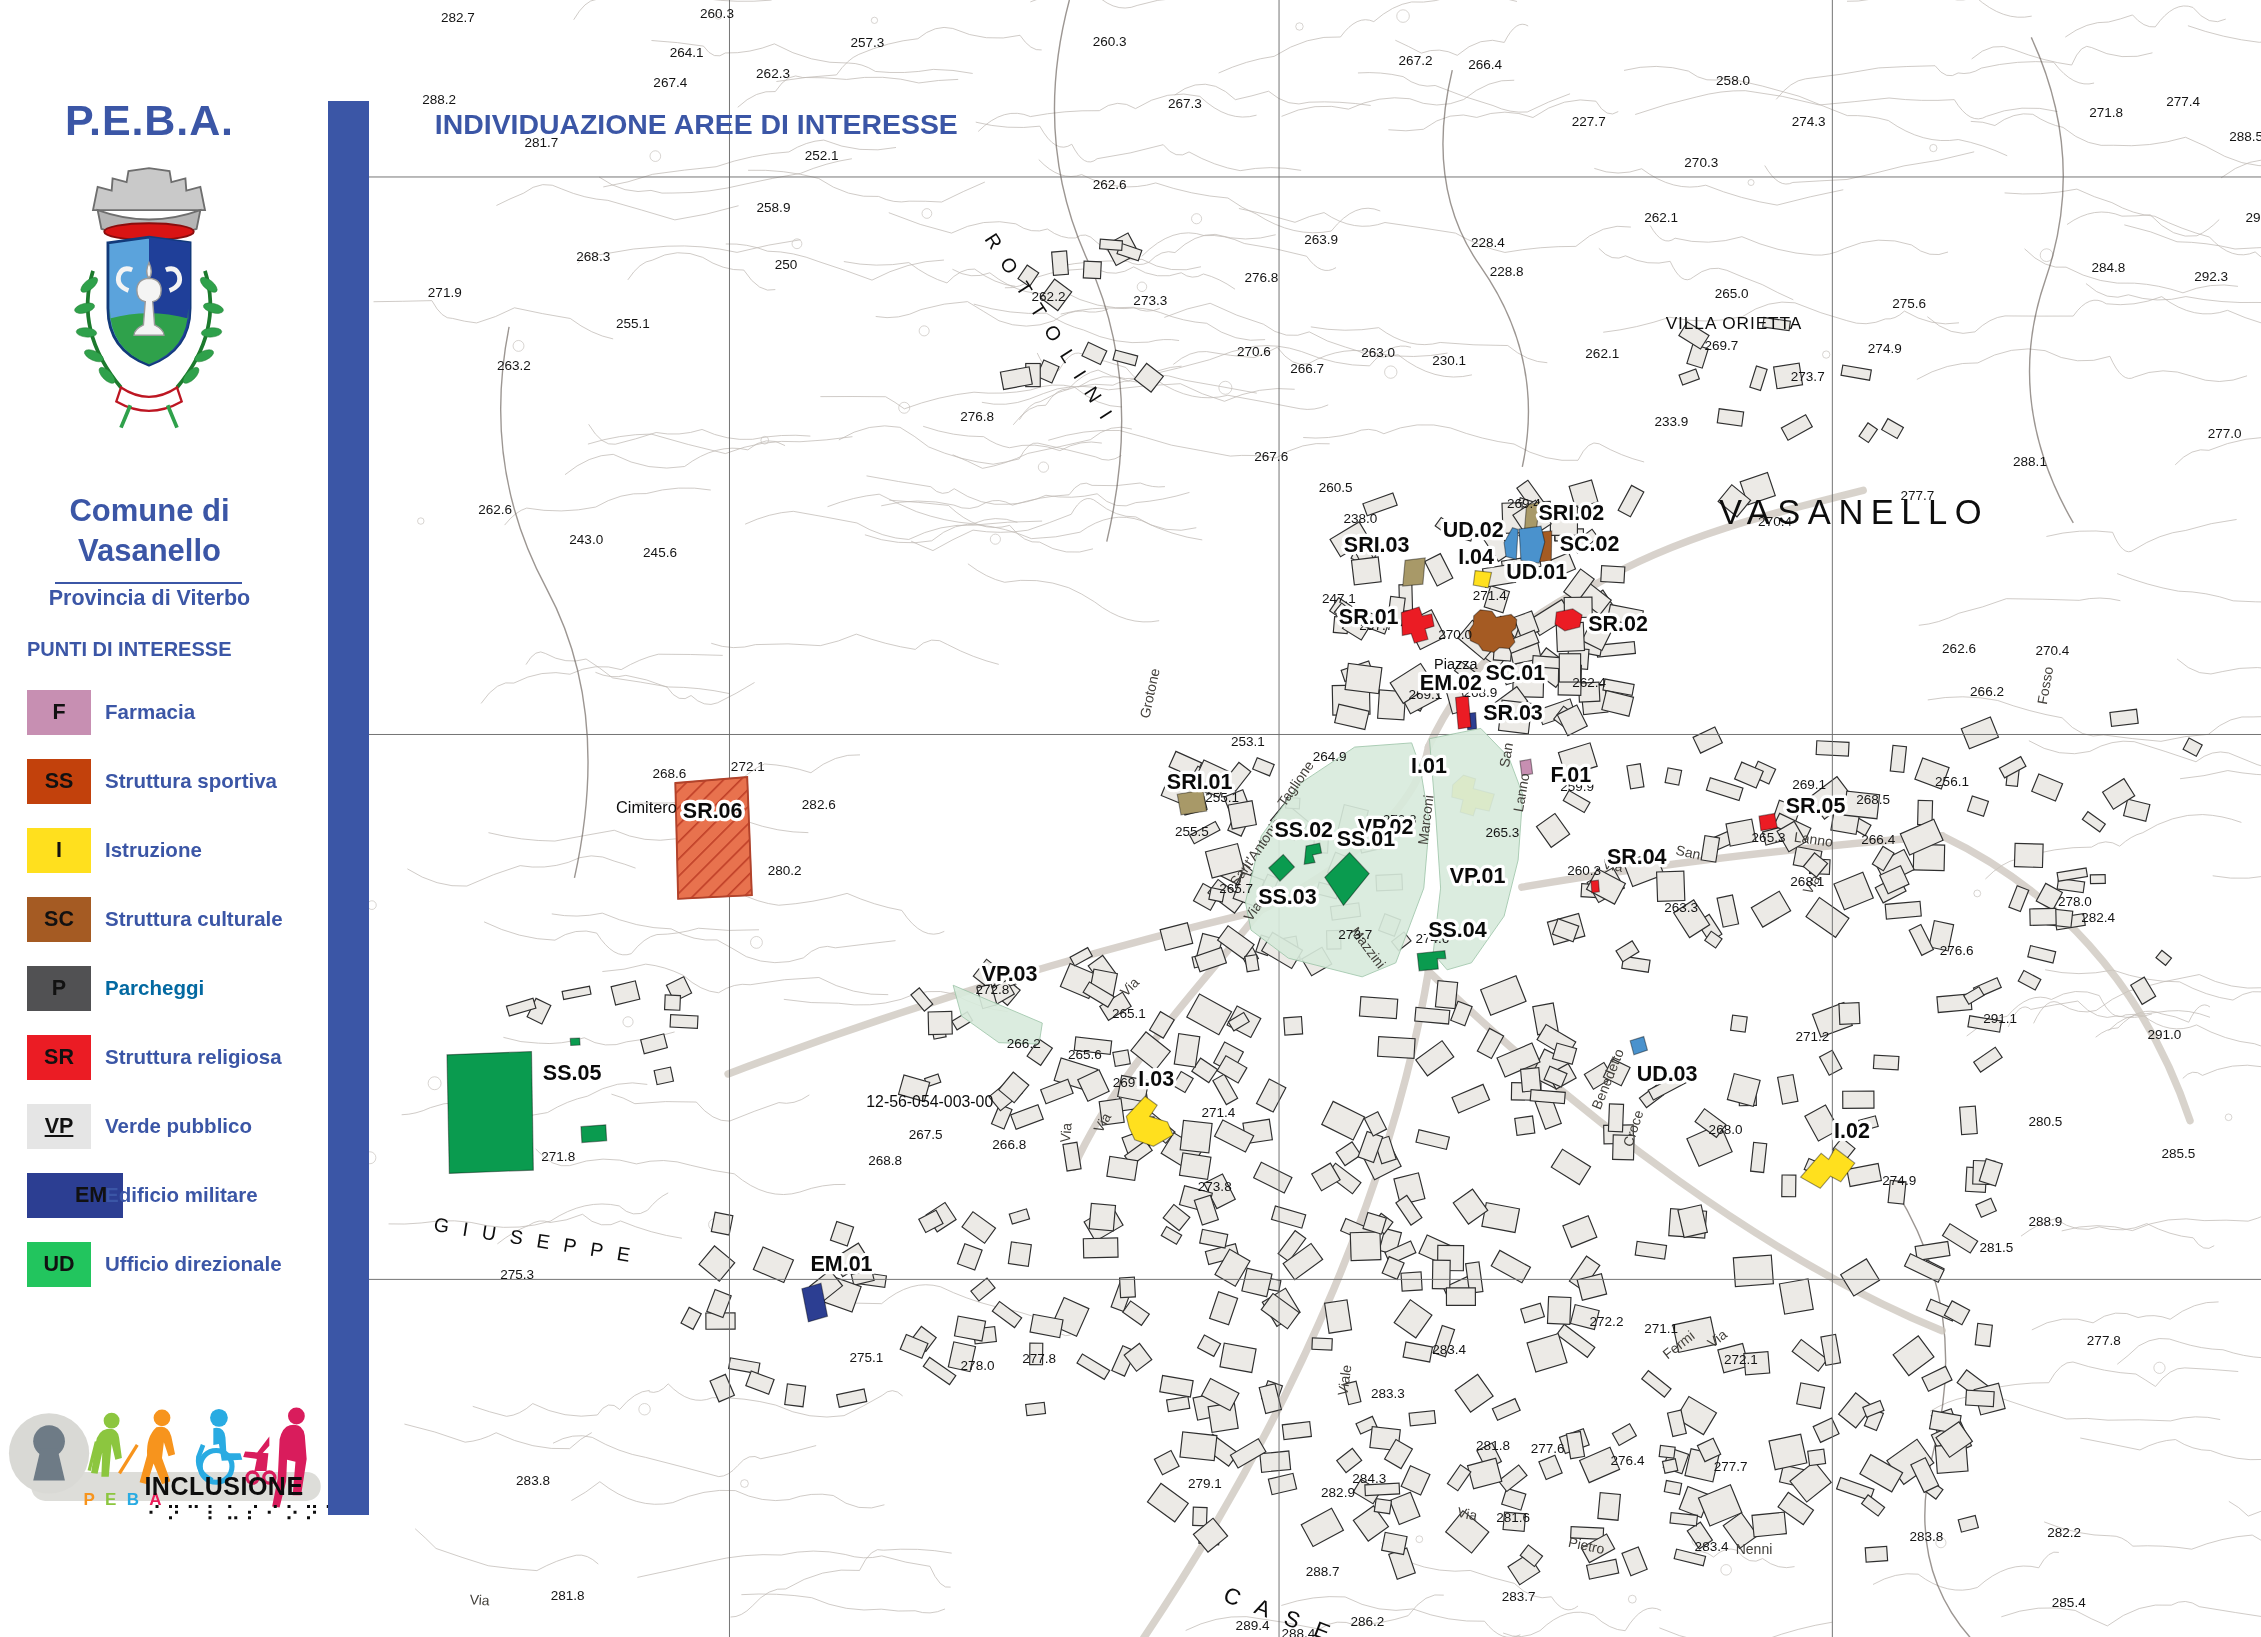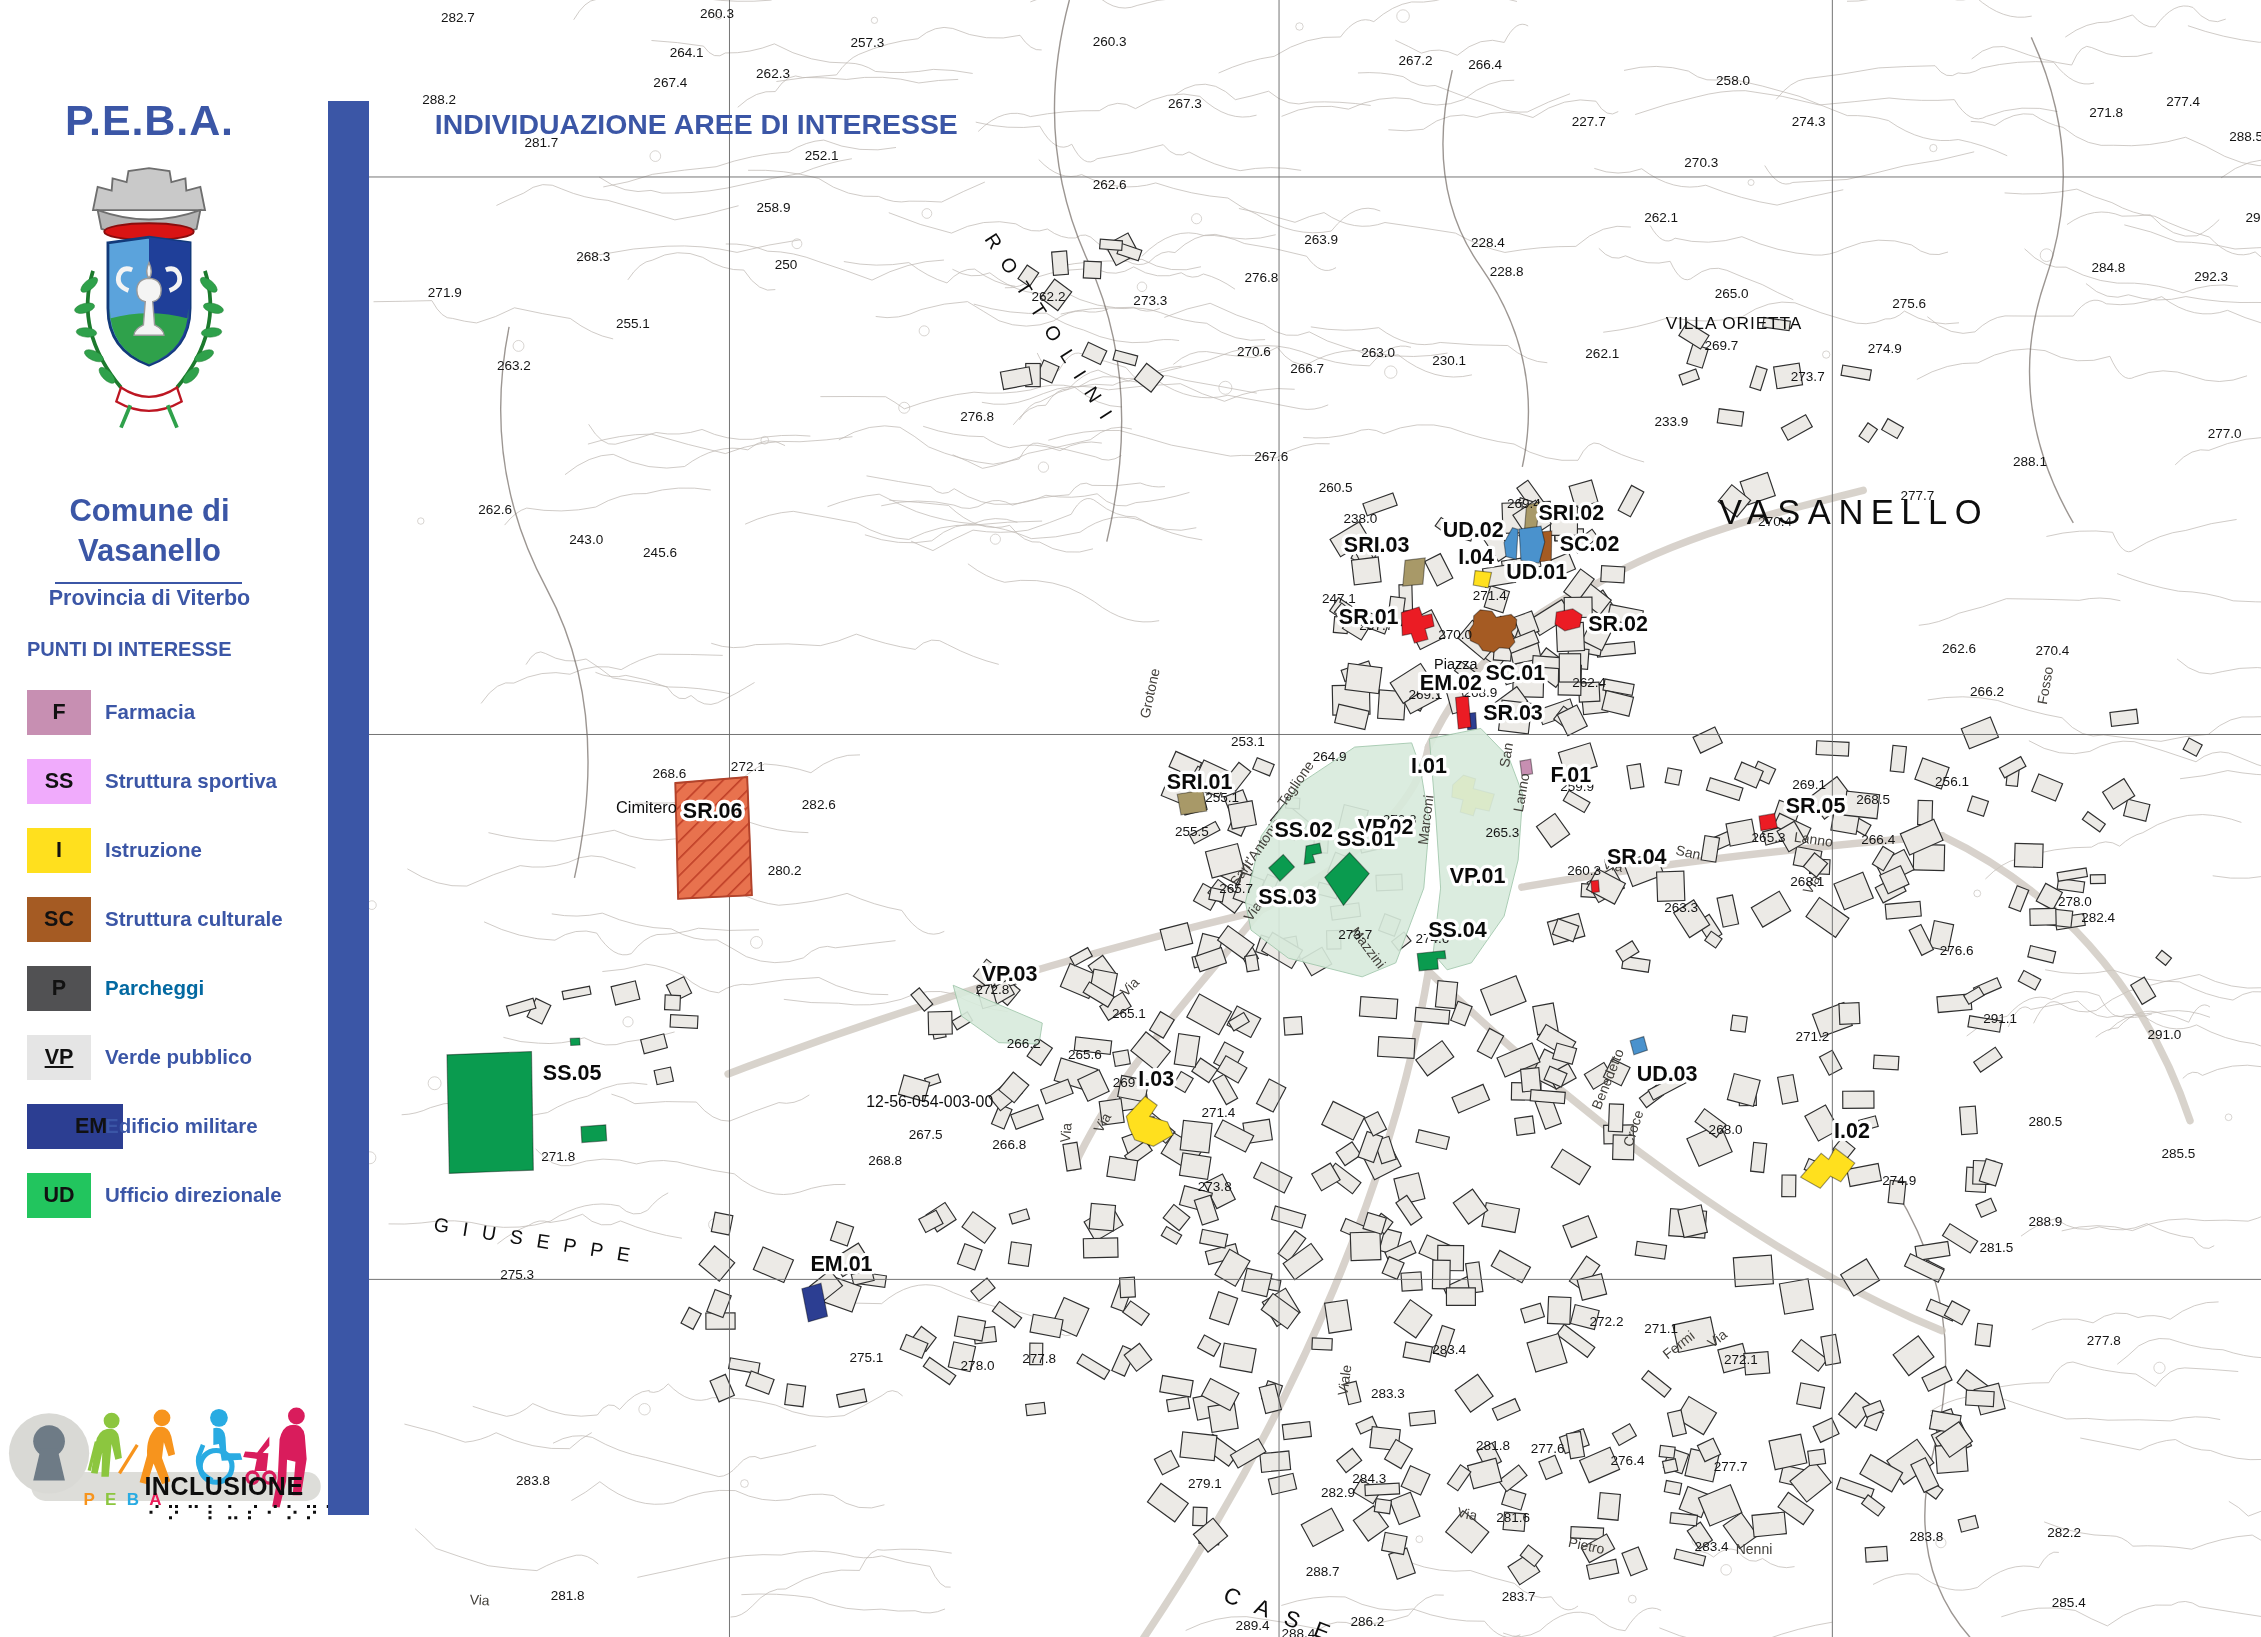--- a/index.html
+++ b/index.html
@@ -74,34 +74,38 @@
   </div>
   <div class="muni-rule" style="background: rgb(59, 86, 166);"></div>
   <div class="prov" style="color: rgb(59, 86, 166);">Provincia di Viterbo</div>
   <div class="legend-title" style="color: rgb(59, 86, 166);">PUNTI DI INTERESSE</div>
   <div id="legend">
       <div class="lg-row">
         <div class="lg-chip" style="background: rgb(199, 143, 178);">F</div>
         <div class="lg-label" style="color: rgb(59, 86, 166);">Farmacia</div>
       </div>
       <div class="lg-row">
-        <div class="lg-chip" style="background: #f0abfc;">SS</div>
+        <div class="lg-chip" style="background: #c2410c;">SS</div>
         <div class="lg-label" style="color: rgb(59, 86, 166);">Struttura sportiva</div>
       </div>
       <div class="lg-row">
         <div class="lg-chip" style="background: rgb(255, 224, 30);">I</div>
         <div class="lg-label" style="color: rgb(59, 86, 166);">Istruzione</div>
       </div>
       <div class="lg-row">
         <div class="lg-chip" style="background: rgb(165, 91, 35);">SC</div>
         <div class="lg-label" style="color: rgb(59, 86, 166);">Struttura culturale</div>
       </div>
       <div class="lg-row">
         <div class="lg-chip" style="background: rgb(81, 81, 83);">P</div>
         <div class="lg-label" style="color: #0369a1;">Parcheggi</div>
+      </div>
+      <div class="lg-row">
+        <div class="lg-chip" style="background: rgb(235, 28, 36);">SR</div>
+        <div class="lg-label" style="color: rgb(59, 86, 166);">Struttura religiosa</div>
       </div>
       <div class="lg-row">
         <div class="lg-chip" style="background: #e5e5e5; text-decoration: underline;">VP</div>
         <div class="lg-label" style="color: rgb(59, 86, 166);">Verde pubblico</div>
       </div>
       <div class="lg-row">
         <div class="lg-chip" style="background: rgb(44, 62, 146); padding-left: 32px;">EM</div>
         <div class="lg-label" style="color: rgb(59, 86, 166);">Edificio militare</div>
       </div>
       <div class="lg-row">

